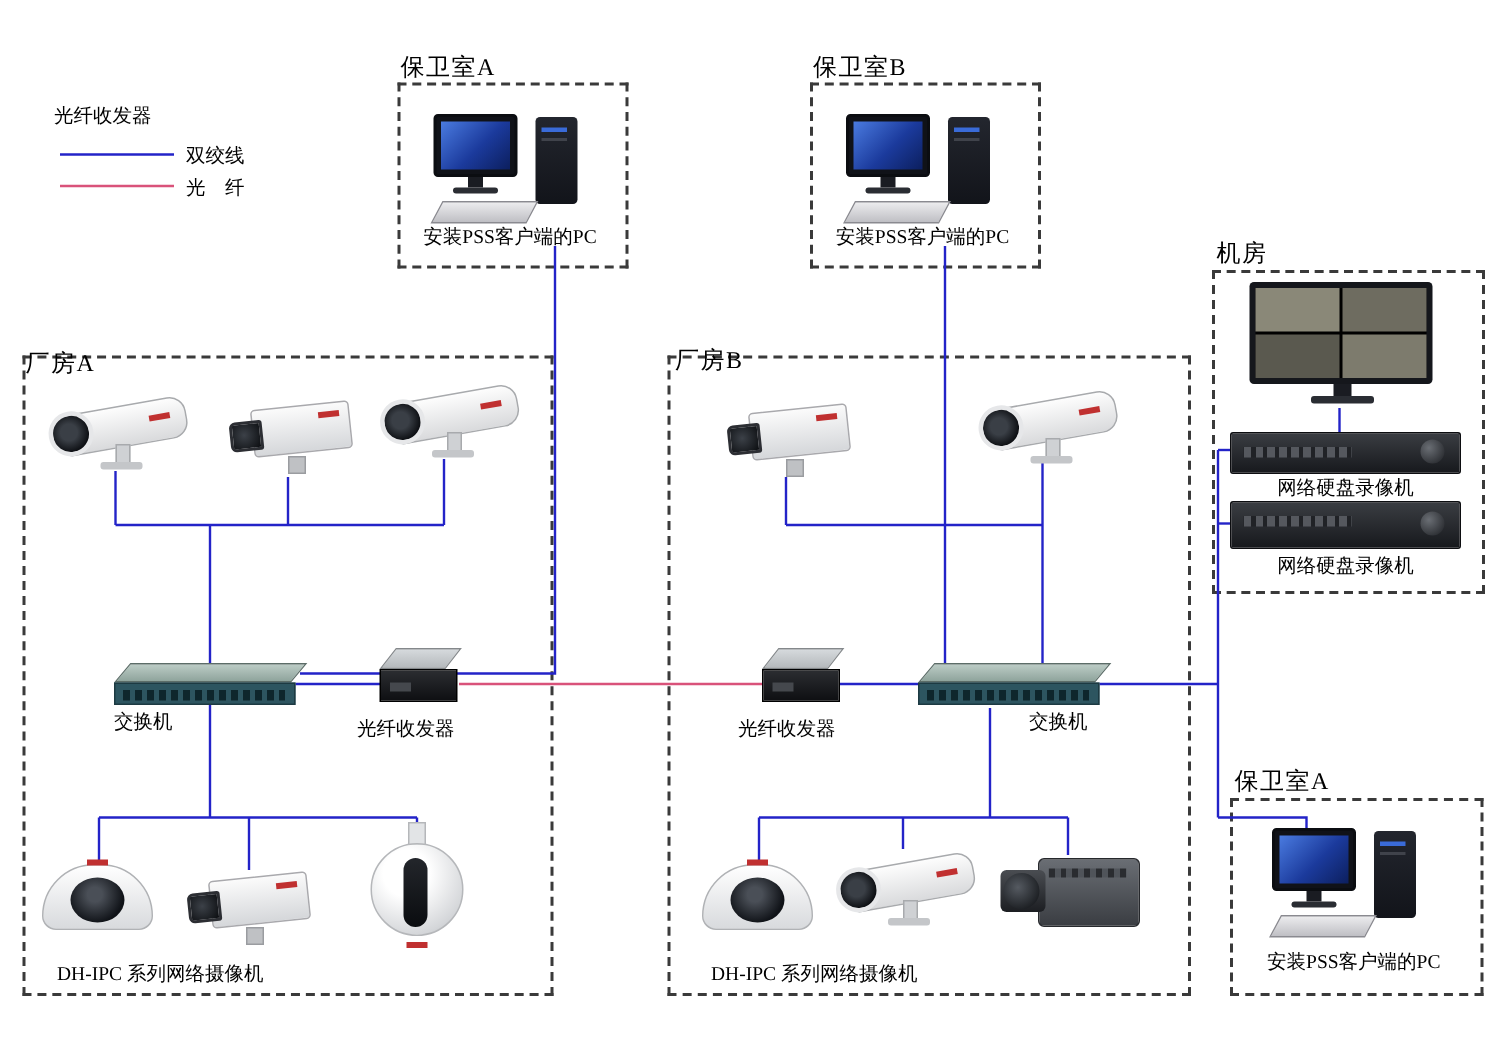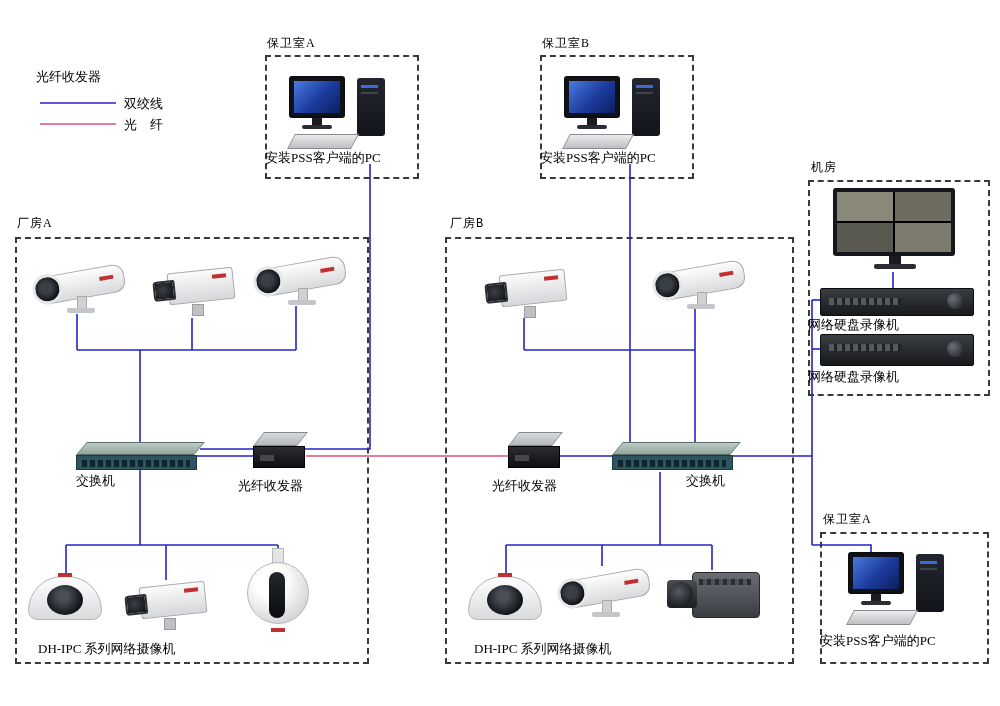--- a/index.html
+++ b/index.html
@@ -1,22 +1,22 @@
 <!DOCTYPE html>
 <html><head>
 <meta charset="utf-8">
 <style>
   html,body{margin:0;padding:0;background:#fff;}
   .stage{position:relative;width:1000px;height:706px;background:#fff;overflow:hidden;
          font-family:"Liberation Serif","DejaVu Serif",serif;color:#000;}
   .wires{position:absolute;left:0;top:0;z-index:1;}
   .zone{position:absolute;border:2px dashed #3a3a3a;z-index:0;}
-  .zone-title{position:absolute;font-size:12px;letter-spacing:1px;z-index:3;white-space:nowrap;}
+  .zone-title{position:absolute;font-size:16px;letter-spacing:1px;z-index:3;white-space:nowrap;}
   .lbl{position:absolute;font-size:13px;z-index:3;white-space:nowrap;}
-  .lbl-c{text-align:left;}
+  .lbl-c{text-align:center;}
 
   
   .pc{position:absolute;width:108px;height:76px;z-index:2;}
   .pc .mon{position:absolute;left:6px;top:0;width:56px;height:42px;background:#101218;border:2px solid #0b0d11;border-radius:3px;padding:3px;box-sizing:border-box;}
   .pc .scr{width:100%;height:100%;background:linear-gradient(135deg,#4a7be0 0%,#1b3a9c 55%,#0c1f5e 100%);}
   .pc .neck{position:absolute;left:29px;top:42px;width:10px;height:7px;background:#1a1c22;}
   .pc .base{position:absolute;left:19px;top:49px;width:30px;height:4px;background:#2a2d33;border-radius:2px;}
   .pc .tower{position:absolute;left:74px;top:2px;width:28px;height:58px;background:linear-gradient(180deg,#23262e,#12141a);border-radius:3px;}
   .pc .tower::before{content:"";position:absolute;left:4px;top:7px;width:17px;height:3px;background:#3a6bd8;}
   .pc .tower::after{content:"";position:absolute;left:4px;top:14px;width:17px;height:2px;background:#40434b;}
@@ -136,22 +136,22 @@
   <div class="zone" style="left:265px;top:55px;width:150px;height:120px;"></div>
   <div class="zone" style="left:540px;top:55px;width:150px;height:120px;"></div>
   <div class="zone" style="left:808px;top:180px;width:178px;height:212px;"></div>
   <div class="zone" style="left:15px;top:237px;width:350px;height:423px;"></div>
   <div class="zone" style="left:445px;top:237px;width:345px;height:423px;"></div>
   <div class="zone" style="left:820px;top:532px;width:165px;height:128px;"></div>
 
   <div class="zone-title" style="left:267px;top:35px;">保卫室A</div>
   <div class="zone-title" style="left:542px;top:35px;">保卫室B</div>
   <div class="zone-title" style="left:811px;top:159px;">机房</div>
-  <div class="zone-title" style="left:17px;top:215px;">厂房A</div>
-  <div class="zone-title" style="left:450px;top:215px;font-family:Liberation Mono, monospace;">厂房B</div>
+  <div class="zone-title" style="left:17px;top:232px;">厂房A</div>
+  <div class="zone-title" style="left:450px;top:230px;">厂房B</div>
   <div class="zone-title" style="left:823px;top:511px;">保卫室A</div>
 
   <div class="pc" style="left:283px;top:76px;">
     <div class="mon">
         <div class="scr"></div>
       </div>
     <div class="neck"></div>
     <div class="base"></div>
     <div class="tower"></div>
     <div class="kb"></div>

